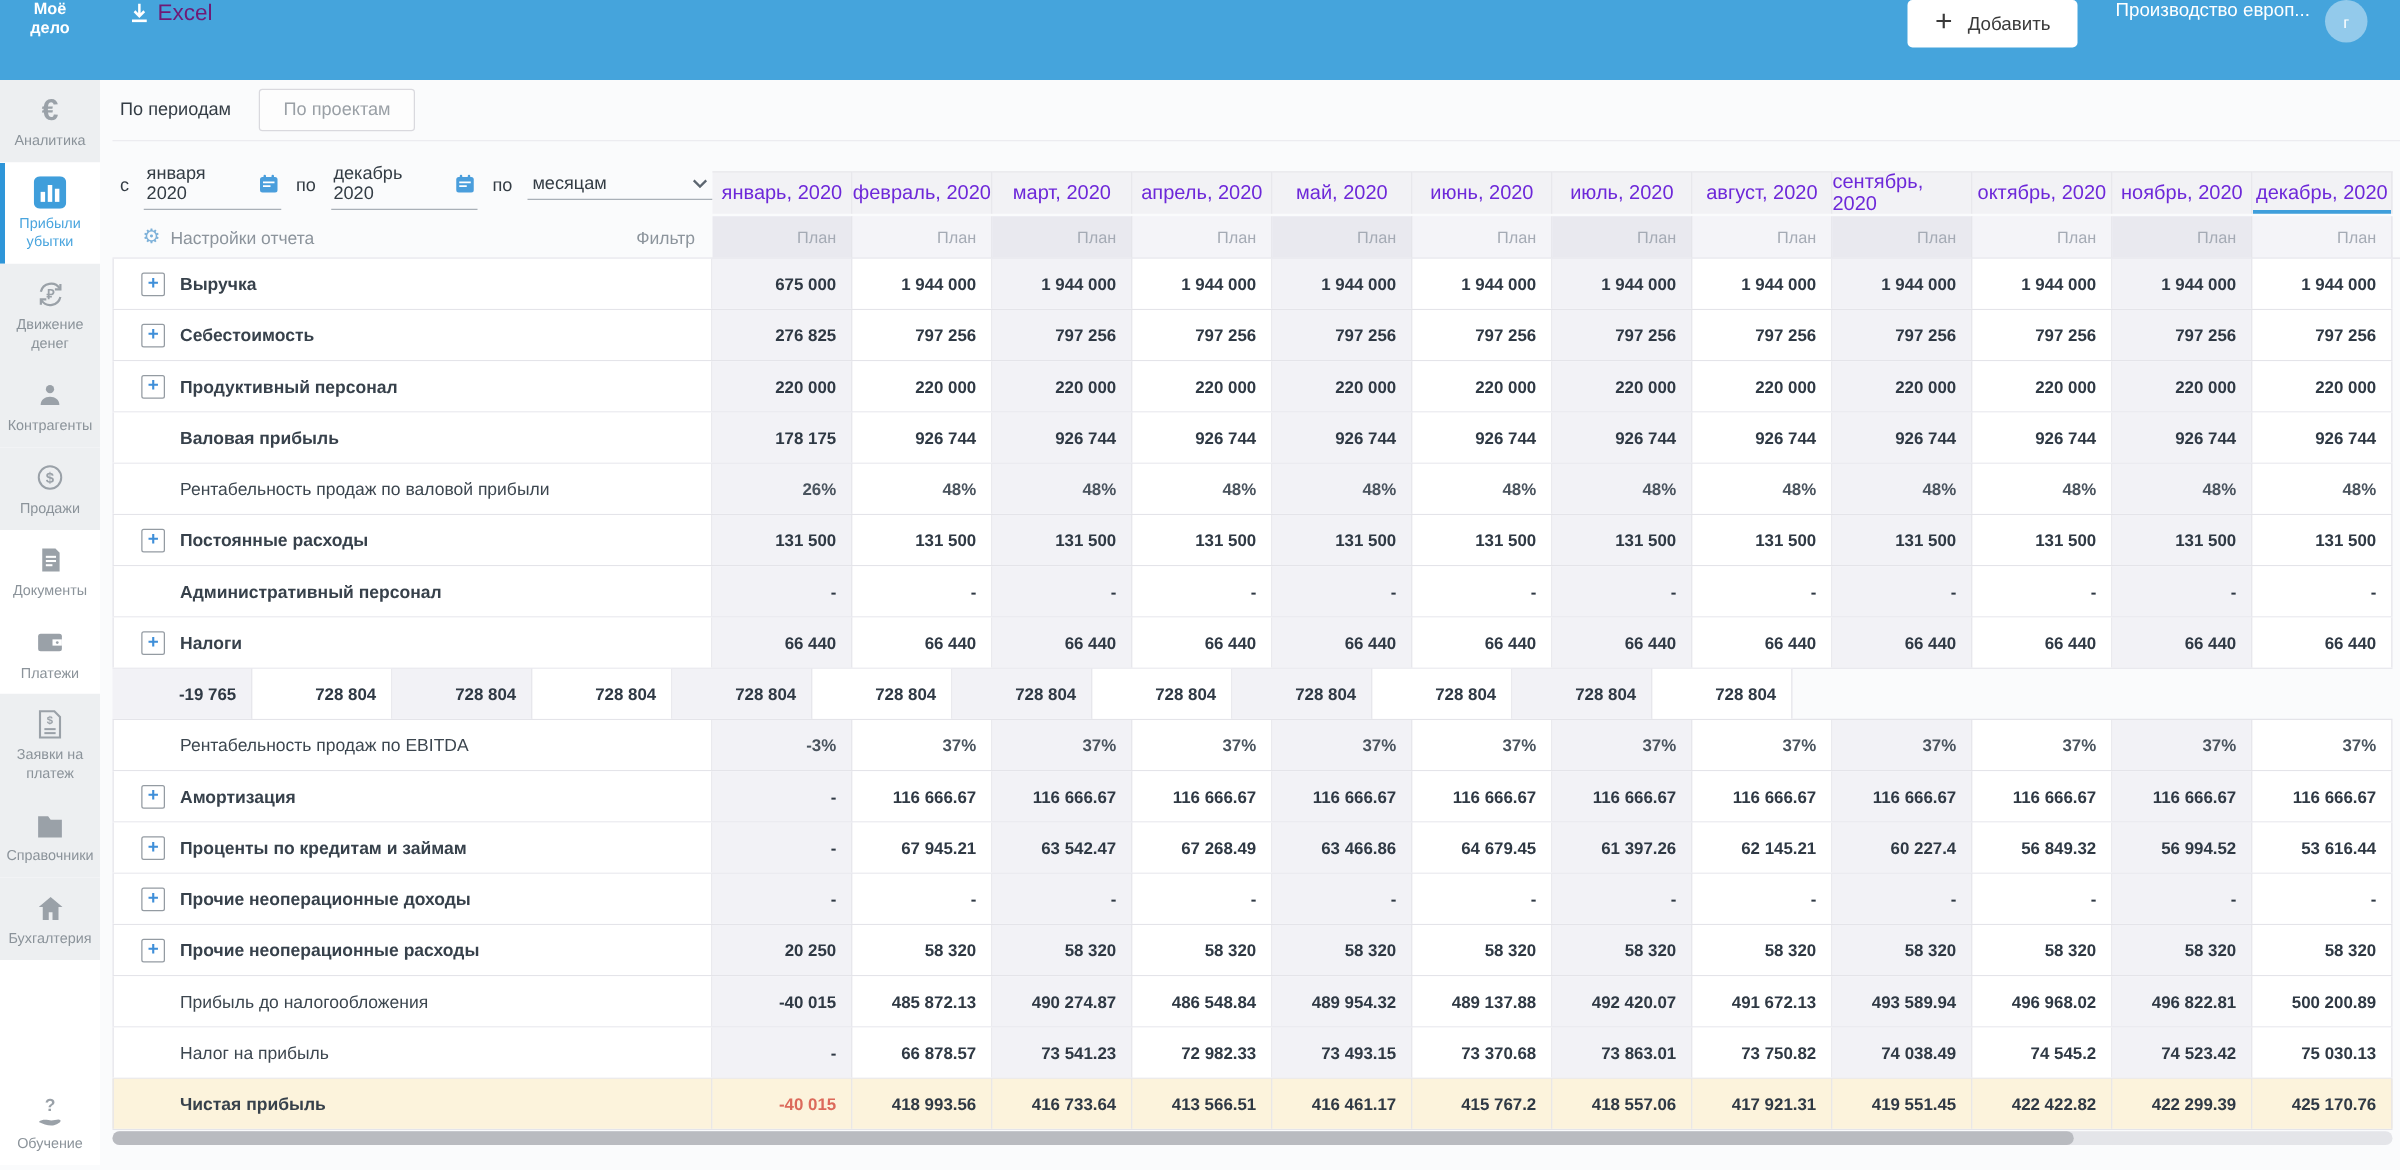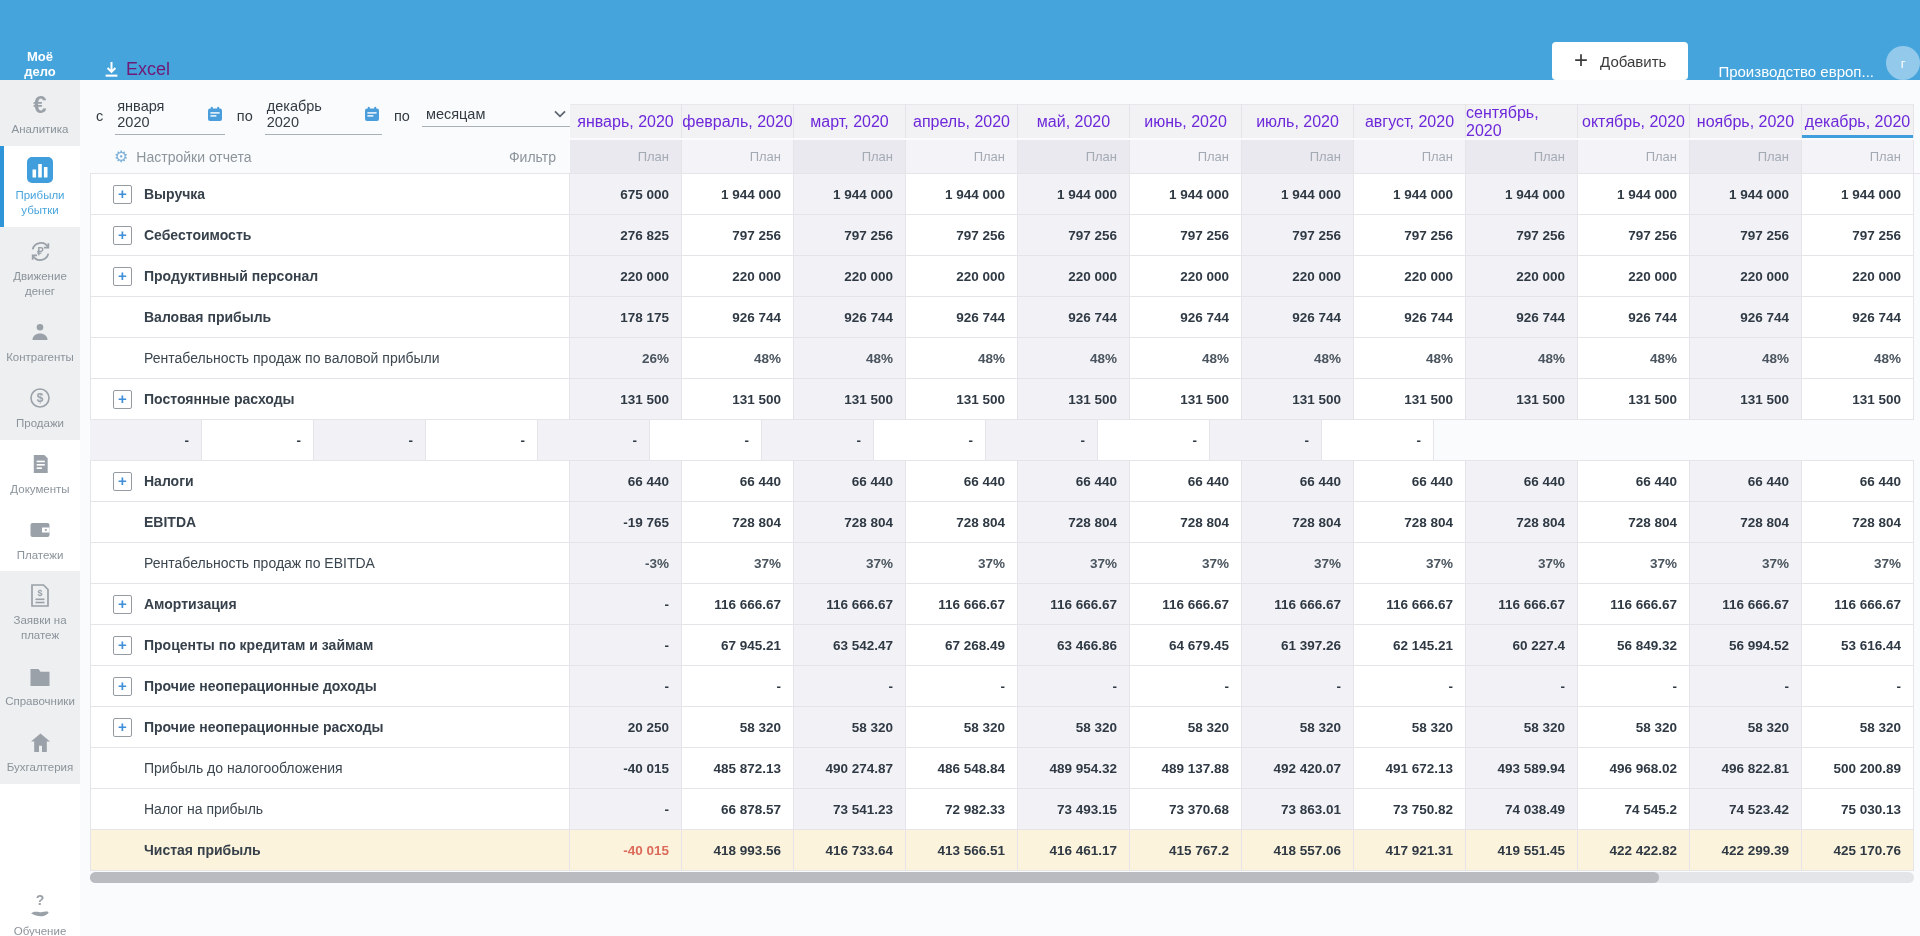--- a/index.html
+++ b/index.html
@@ -1,18 +1,18 @@
 <!DOCTYPE html>
 <html><head>
 <meta charset="utf-8">
 <style>
 *{box-sizing:border-box;margin:0;padding:0}
 html,body{width:1920px;height:936px;font-family:"Liberation Sans",sans-serif;background:#fafbfc;overflow:hidden}
 
-.topbar{height:80px;background:#45a4dc;display:flex;align-items:flex-end;color:#fff;}
+.topbar{height:64px;background:#45a4dc;display:flex;align-items:flex-start;color:#fff;padding-right:26px}
 .logo{width:80px;text-align:center;font-size:13px;font-weight:700;line-height:1.15;cursor:pointer}
 .page-title{font-size:26px;font-weight:400;margin-left:16px;letter-spacing:.2px}
 .excel-link{display:flex;align-items:center;gap:7px;margin-left:24px;font-size:18px;color:#701a75;cursor:pointer}
 .tb-spacer{flex:1}
 .add-btn{background:#fff;border:none;border-radius:4px;height:38px;padding:0 22px;font-size:15px;color:#3a3a3a;display:flex;align-items:center;gap:12px;cursor:pointer;font-family:inherit}
 .add-plus{font-size:24px;font-weight:300;line-height:0;position:relative;top:-1px}
 .company-name{margin-left:30px;font-size:15px;cursor:pointer}
 .avatar{width:34px;height:34px;border-radius:50%;background:rgba(255,255,255,.42);display:flex;align-items:center;justify-content:center;font-size:13px;color:#fff;margin-left:12px;cursor:pointer}
 
 .main{display:flex;height:868px}
@@ -196,20 +196,24 @@
               <text x="13" y="12" font-size="14" font-weight="700" text-anchor="middle" fill="currentColor">?</text>
               <path d="M4 20.5c3.5-3 7.5-1.2 10-1.2 2.8 0 6-1.4 7.3-.2 1 1-1.7 2.8-4.5 3.8-3.8 1.4-8.8-.6-12.8-2.4z" fill="currentColor"></path>
             </svg>
           </span>
           <span class="sb-label">Обучение</span>
         </div>
       </nav>
 
     <div class="content">
 
+      <div class="tabs-row">
+        <div class="tab-active">По периодам</div>
+        <button class="tab-inactive">По проектам</button>
+      </div>
 
       <div class="row thead">
         <div class="lcol filters">
           <span>с</span>
           <span class="f-unit">
             <span>января 2020</span>
             <span>
               <svg width="16" height="16" viewBox="0 0 16 16">
                   <rect x="1" y="2.6" width="14" height="12.4" rx="2" fill="#4a9edc"></rect>
                   <rect x="3.8" y="0.8" width="2" height="3.4" rx="1" fill="#4a9edc"></rect>
@@ -381,20 +385,24 @@
             <div class="mcol val codd">131 500</div>
             <div class="mcol val ceven">131 500</div>
             <div class="mcol val codd">131 500</div>
             <div class="mcol val ceven">131 500</div>
             <div class="mcol val codd">131 500</div>
             <div class="mcol val ceven">131 500</div>
             <div class="mcol val codd">131 500</div>
             <div class="mcol val ceven">131 500</div>
           </div>
           <div class="row datarow">
+            <div class="lcol labelcell b">
+              <span class="exp-spacer"></span>
+              <span>Административный персонал</span>
+            </div>
             <div class="mcol val codd">-</div>
             <div class="mcol val ceven">-</div>
             <div class="mcol val codd">-</div>
             <div class="mcol val ceven">-</div>
             <div class="mcol val codd">-</div>
             <div class="mcol val ceven">-</div>
             <div class="mcol val codd">-</div>
             <div class="mcol val ceven">-</div>
             <div class="mcol val codd">-</div>
             <div class="mcol val ceven">-</div>
@@ -413,24 +421,20 @@
             <div class="mcol val codd">66 440</div>
             <div class="mcol val ceven">66 440</div>
             <div class="mcol val codd">66 440</div>
             <div class="mcol val ceven">66 440</div>
             <div class="mcol val codd">66 440</div>
             <div class="mcol val ceven">66 440</div>
             <div class="mcol val codd">66 440</div>
             <div class="mcol val ceven">66 440</div>
           </div>
           <div class="row datarow">
-            <div class="lcol labelcell b">
-              <span class="exp-spacer"></span>
-              <span>EBITDA</span>
-            </div>
             <div class="mcol val codd">-19 765</div>
             <div class="mcol val ceven">728 804</div>
             <div class="mcol val codd">728 804</div>
             <div class="mcol val ceven">728 804</div>
             <div class="mcol val codd">728 804</div>
             <div class="mcol val ceven">728 804</div>
             <div class="mcol val codd">728 804</div>
             <div class="mcol val ceven">728 804</div>
             <div class="mcol val codd">728 804</div>
             <div class="mcol val ceven">728 804</div>

